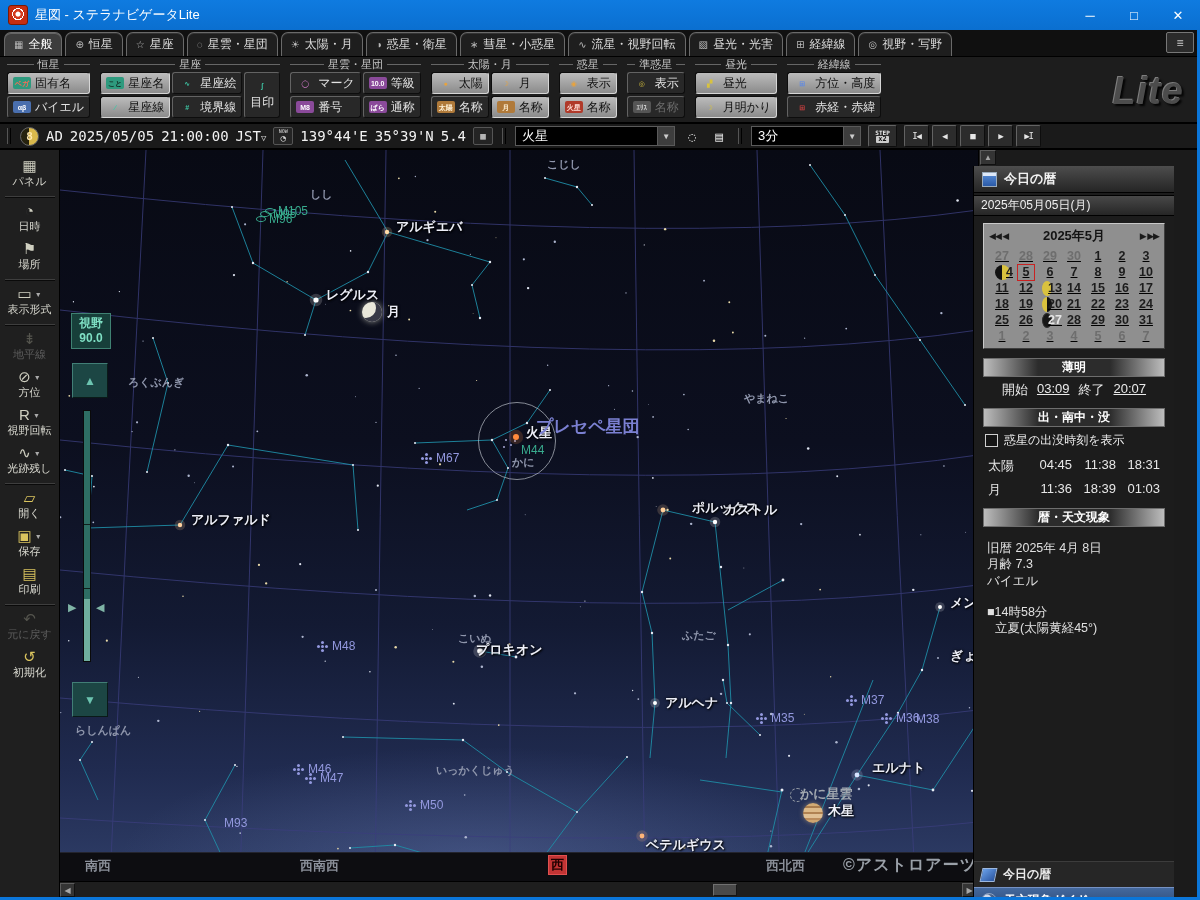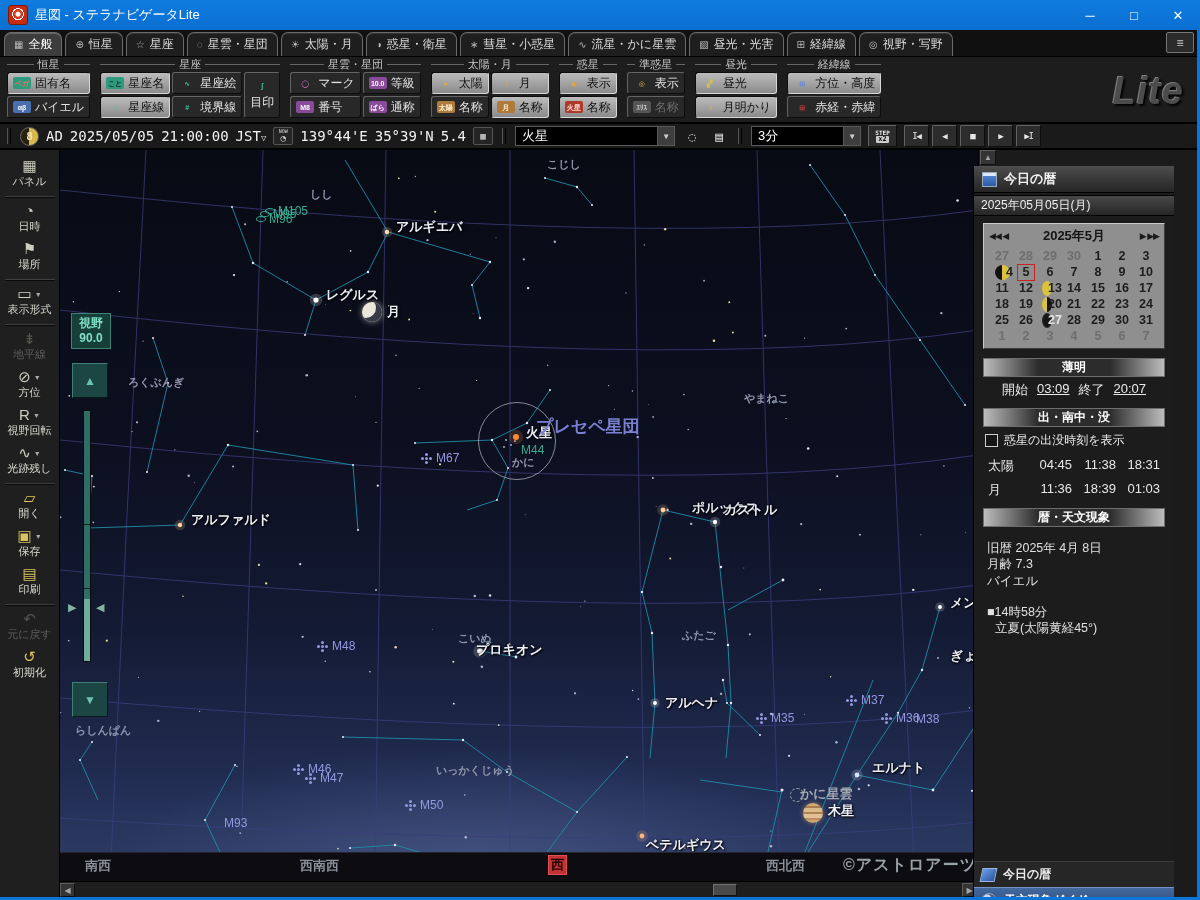--- a/index.html
+++ b/index.html
@@ -126,21 +126,21 @@
   .panel{position:absolute;left:973px;top:150px;width:201px;height:747px;background:#1c1c1c;border-left:1px solid #000;box-sizing:border-box;margin-top:16px;}
   .p-header{height:26px;background:linear-gradient(#4d4d4d,#252525);border-bottom:1px solid #000;display:flex;align-items:center;
     gap:7px;padding-left:8px;color:#f2f2f2;font-size:13px;font-weight:bold;}
   .cal-head-icon{width:13px;height:13px;background:linear-gradient(#5a8fd8,#2a5aa8);border:1px solid #9ab;box-shadow:inset 0 3px 0 #dde8f8;}
   .p-date{height:19px;margin-top:2px;background:linear-gradient(#484848,#262626);border:1px solid #000;border-left:none;border-right:none;
     color:#f0f0f0;font-size:12px;display:flex;align-items:center;padding-left:7px;}
   .cal{width:180px;margin:7px auto 0;background:#8f8f8f;border:1px solid;border-color:#c9c9c9 #3e3e3e #3e3e3e #c9c9c9;padding-bottom:4px;}
   .cal-head{display:flex;align-items:center;padding:3px 5px 1px;color:#141414;}
   .cal-head .arrows{font-size:9px;letter-spacing:-1px;color:#1a1a1a;}
   .cal-title{flex:1;text-align:center;font-size:13px;font-weight:bold;}
-  .cal-grid{display:grid;grid-template-columns:repeat(7,24px);justify-content:center;margin-top:2px;}
+  .cal-grid{display:grid;grid-template-columns:repeat(7,24px);justify-content:center;margin-top:2px;text-decoration:underline;}
   .cal-cell{height:16px;display:flex;align-items:center;justify-content:center;font-size:12.5px;font-weight:bold;
     color:#1d1d1d;position:relative;}
   .cal-cell.dim{color:#6e6e6e;}
   .cal-cell.today::after{content:"";position:absolute;left:3px;top:0px;width:16px;height:15px;border:1px solid #c92222;}
   .moonbg{position:absolute;width:15px;height:15px;border-radius:50%;left:4px;top:0px;z-index:0;}
   .moonbg.first{background:linear-gradient(90deg,#121212 50%,#d9c23e 50%);}
   .moonbg.full{background:#d9c23e;}
   .moonbg.last{background:linear-gradient(90deg,#d9c23e 50%,#121212 50%);}
   .moonbg.new{background:#161616;border:1px solid #2e2e2e;box-sizing:border-box;}
   .cal-cell span{position:relative;z-index:1;}
@@ -207,21 +207,21 @@
         <div class="tab">
           <span class="tglyph">◑</span>
           <span>惑星・衛星</span>
         </div>
         <div class="tab">
           <span class="tglyph">∗</span>
           <span>彗星・小惑星</span>
         </div>
         <div class="tab">
           <span class="tglyph">∿</span>
-          <span>流星・かに星雲</span>
+          <span>流星・視野回転</span>
         </div>
         <div class="tab">
           <span class="tglyph">▧</span>
           <span>昼光・光害</span>
         </div>
         <div class="tab">
           <span class="tglyph">⊞</span>
           <span>経緯線</span>
         </div>
         <div class="tab">

